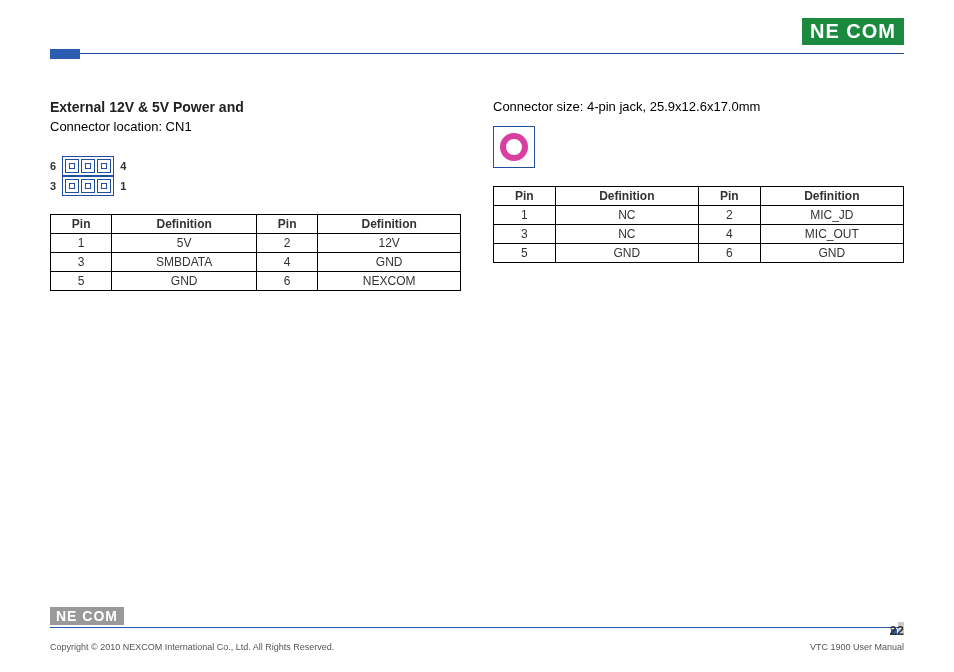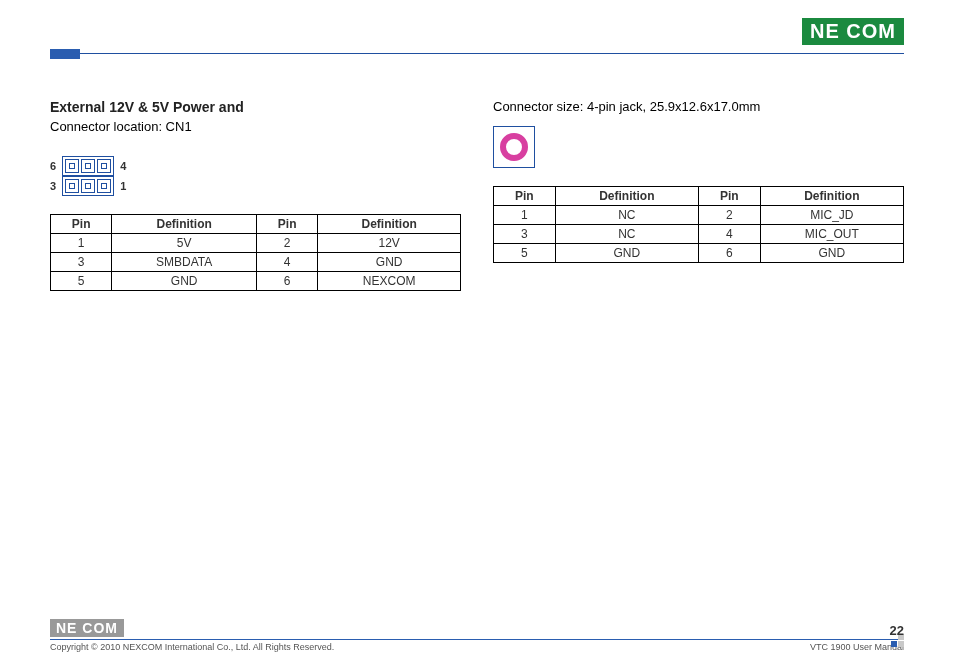--- a/index.html
+++ b/index.html
@@ -123,21 +123,21 @@
   .footer-squares {
     position:absolute; right:0; top:-6px;
     display:grid; grid-template-columns:6px 6px; grid-gap:1px;
   }
   .footer-squares div { width:6px; height:6px; }
   .sq-top-right{background:#c9c9c9;}
   .sq-bot-left{background:#2a5db0;}
   .sq-bot-right{background:#c9c9c9;}
   .footer-text {
     display:flex; justify-content:space-between;
-    font-size:9px; color:#555; margin-top:2px;
+    font-size:9px; color:#555; margin-top:14px;
   }
   .page-num {
     position:absolute; left:4px; right:0; text-align:right;
     font-weight:bold; font-size:13px; bottom:14px;
   }
 </style>
 </head>
 <body>
 
 <div class="top-logo-bar">

